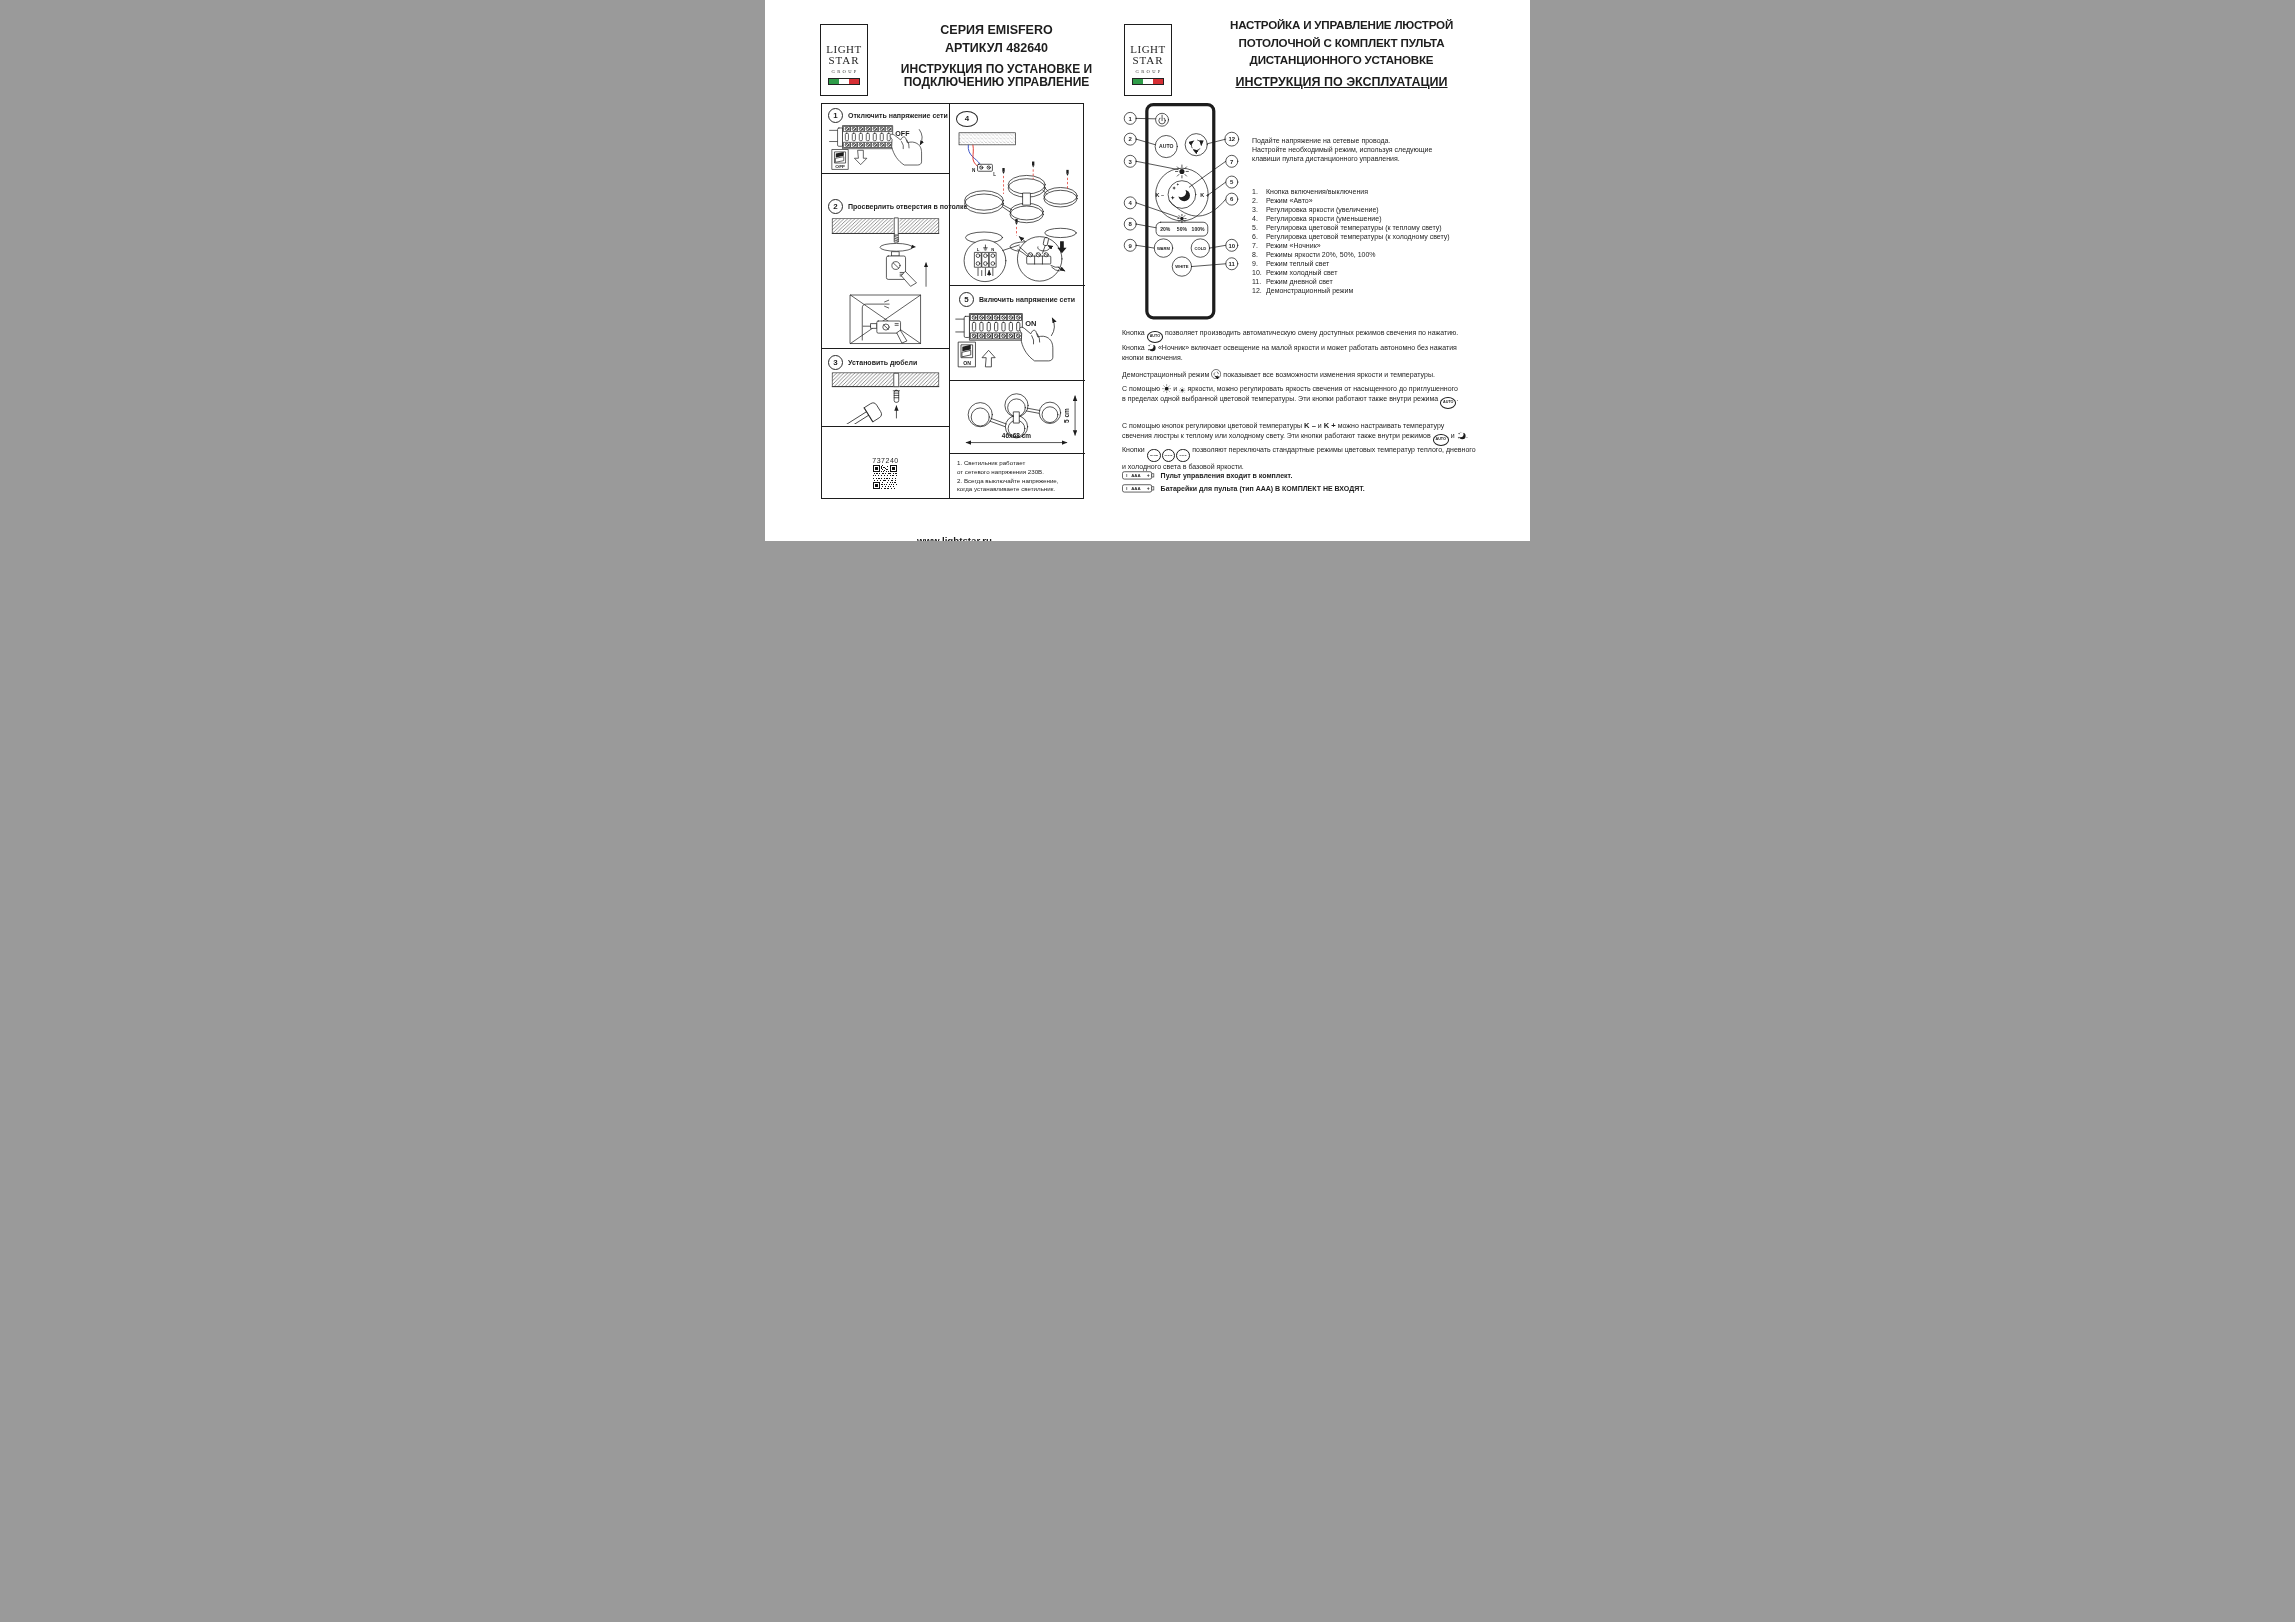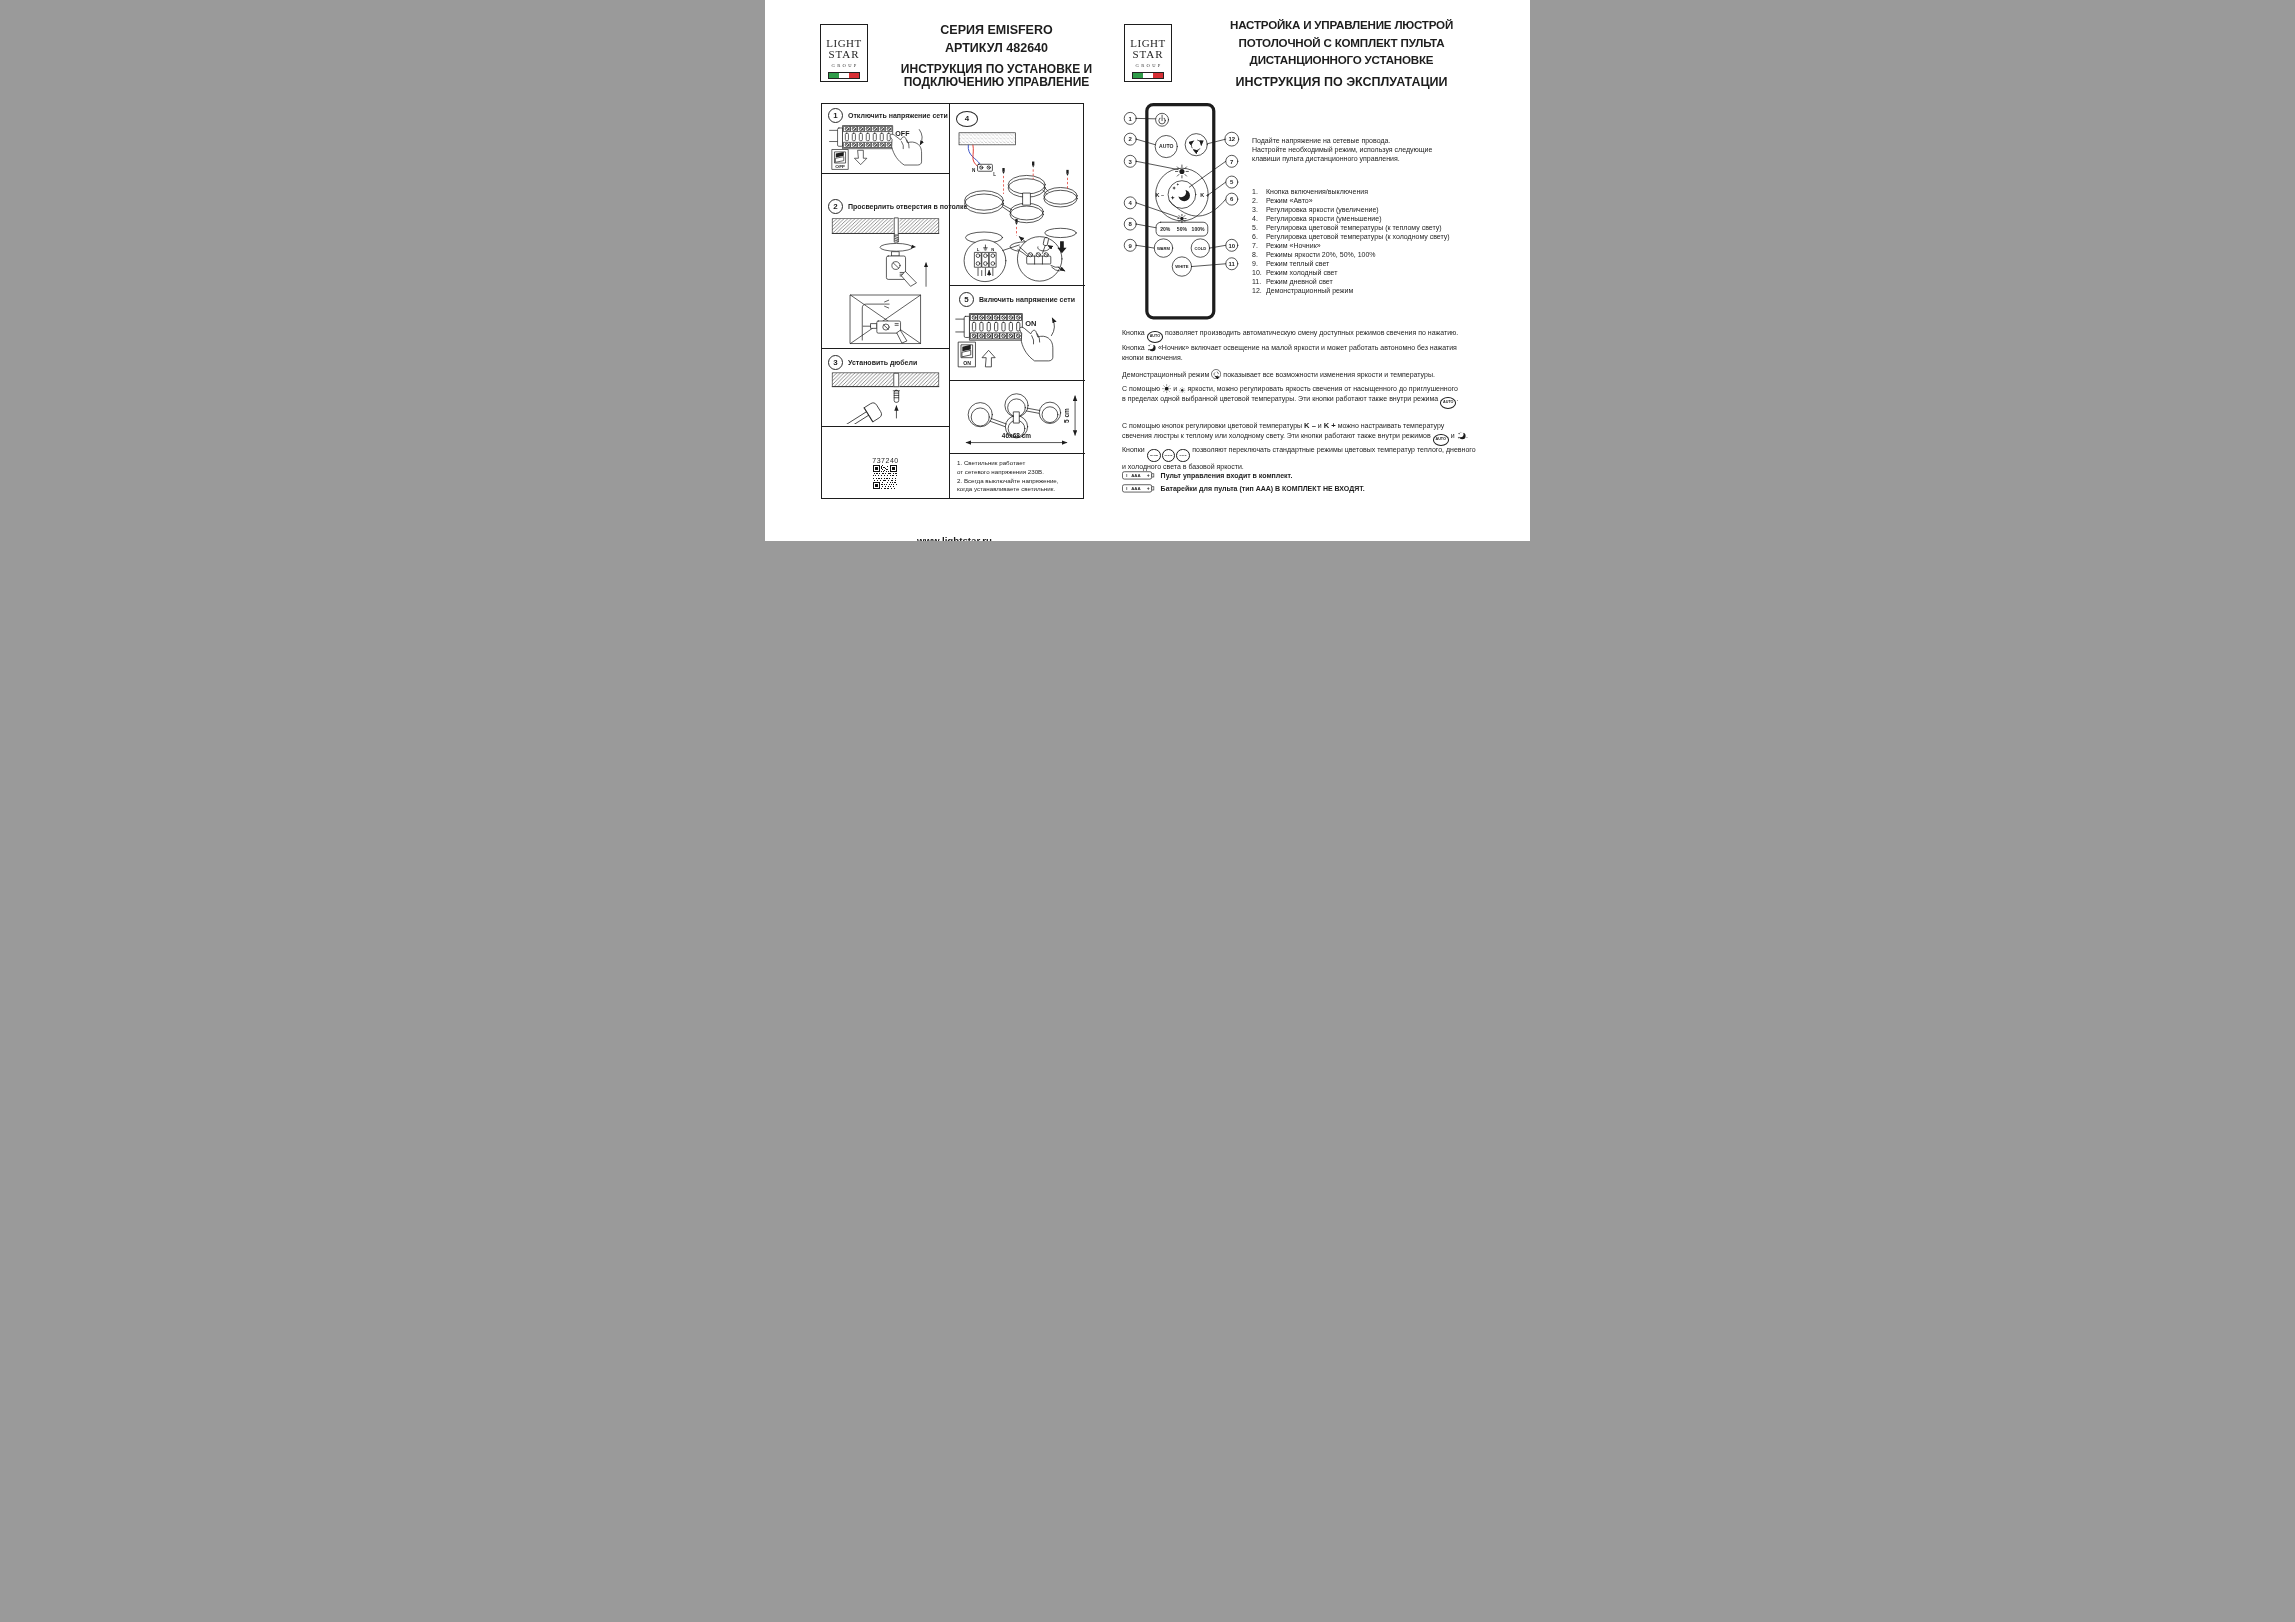--- a/index.html
+++ b/index.html
@@ -2,22 +2,22 @@
 <html style="font-size:7.4px"><head>
 <meta charset="utf-8">
 <style>
   html,body{margin:0;padding:0;background:#9a9a9a;}
   .sheet{position:relative;width:765px;height:541px;background:#ffffff;
          font-family:"Liberation Sans",sans-serif;color:#1d1d1d;overflow:hidden;margin:0 auto;}
   .abs{position:absolute;}
   .b{font-weight:bold;}
   .ctr{text-align:center;}
   
-  .logo{width:48px;height:58px;border:0.9px solid #1d1d1d;background:#fff;
-        display:flex;flex-direction:column;align-items:center;box-sizing:border-box;padding-top:13px;}
+  .logo{width:48px;height:72px;border:0.9px solid #1d1d1d;background:#fff;
+        display:flex;flex-direction:column;align-items:center;box-sizing:border-box;padding-top:19px;}
   .logo .l1,.logo .l2{font-family:"Liberation Serif","DejaVu Serif",serif;font-size:11px;line-height:11px;letter-spacing:0.5px;color:#262626;}
   .logo .l2{letter-spacing:0.9px;}
   .logo .l3{font-family:"Liberation Serif","DejaVu Serif",serif;font-size:4.6px;letter-spacing:2.3px;margin:3.7px 0 0 2.3px;color:#333;}
   .flag{margin-top:4.2px;width:30.5px;height:4.6px;border:0.5px solid #222;display:flex;}
   .flag i{flex:1;}
   
   .tL1{font-size:12.5px;line-height:17.6px;}
   .tL2{font-size:12px;line-height:13.4px;}
   .tR1{font-size:11.6px;line-height:17.6px;letter-spacing:-0.2px;}
   .tR2{font-size:12.5px;}
@@ -420,21 +420,21 @@
           <i style="background:#fff"></i>
           <i style="background:#d62f34"></i>
         </div>
     </div>
 
     <div class="abs ctr b tR1" style="left:456px;top:16px;width:241px;">
       <div>НАСТРОЙКА И УПРАВЛЕНИЕ ЛЮСТРОЙ</div>
       <div>ПОТОЛОЧНОЙ С КОМПЛЕКТ ПУЛЬТА</div>
       <div>ДИСТАНЦИОННОГО УСТАНОВКЕ</div>
     </div>
-    <div class="abs ctr b tR2" style="left:456px;top:75px;width:241px;">ИНСТРУКЦИЯ ПО ЭКСПЛУАТАЦИИ</div>
+    <div class="abs ctr b tR2" style="left:456px;top:75px;width:241px;text-decoration:underline;">ИНСТРУКЦИЯ ПО ЭКСПЛУАТАЦИИ</div>
 
     <svg class="abs" style="left:356px;top:102px;" width="120" height="222" viewBox="0 0 260 480">
       <rect x="56" y="5" width="145" height="462" rx="14" fill="#fff" stroke="#1d1d1d" stroke-width="7"></rect>
 
       <circle class="s" cx="89" cy="38" r="14" stroke-width="2"></circle>
       <circle class="s" cx="89" cy="40" r="7" stroke-width="2"></circle>
       <rect x="85" y="30" width="8" height="5" fill="#fff"></rect>
       <line class="s" x1="89" y1="28" x2="89" y2="40" stroke-width="2.2"></line>
 
       <circle class="s" cx="98" cy="96" r="24" stroke-width="1.8"></circle>

